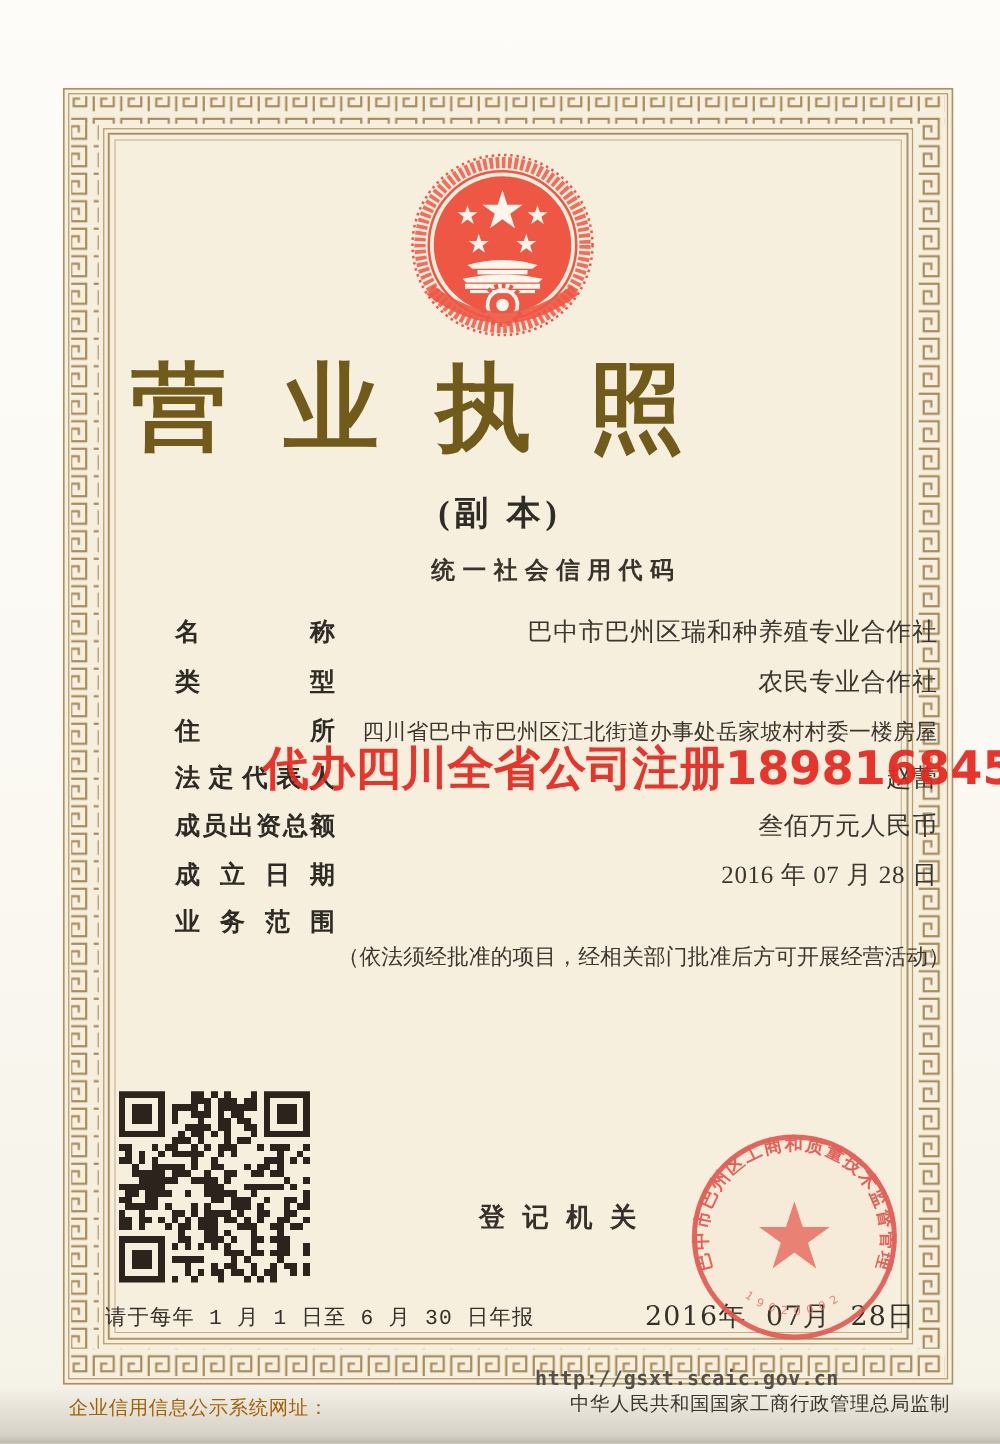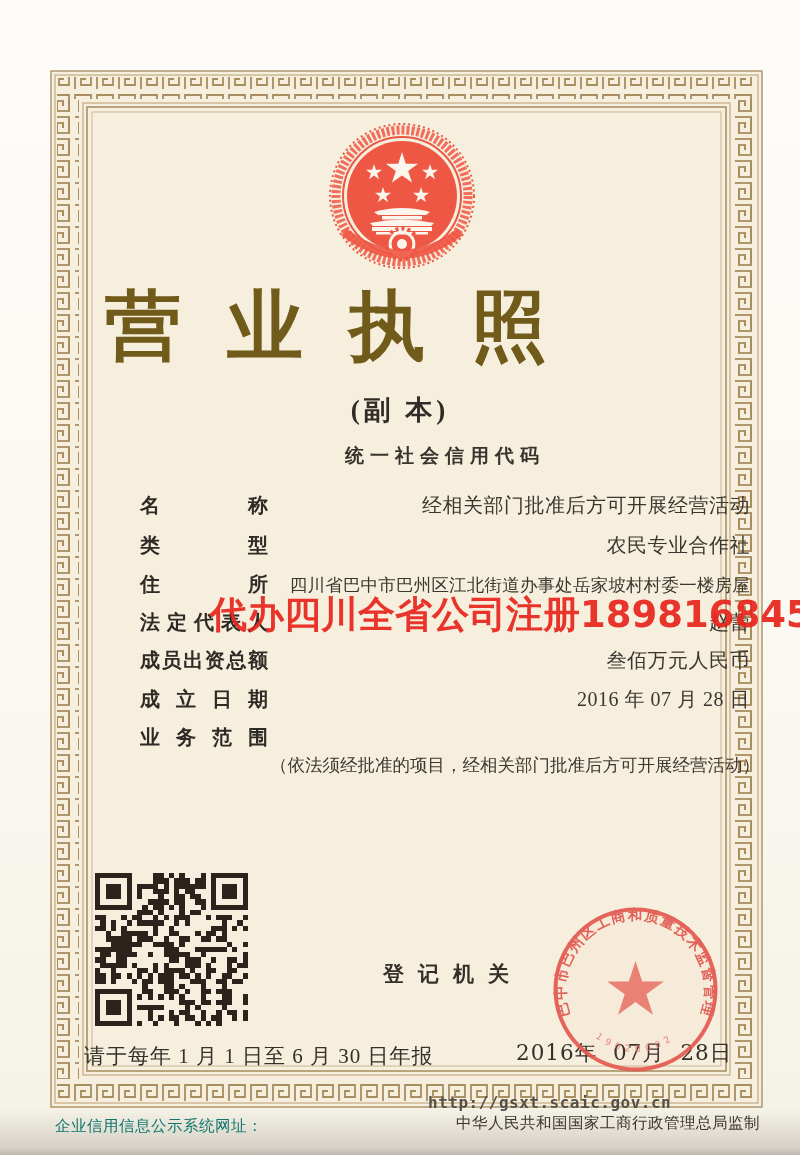--- a/index.html
+++ b/index.html
@@ -54,40 +54,40 @@
   
   .watermark{
     left:210px;top:595px;width:470px;
     font-family:"DejaVu Sans","Liberation Sans",sans-serif;
     font-weight:700;font-size:37px;line-height:1.1;color:#e8261d;
     opacity:.93;white-space:nowrap;letter-spacing:0px;
   }
   
   .qr{left:95px;top:873px;}
   .annual-note{
-    left:84px;top:1042px;font-size:21px;color:#35302a;
-    font-family:Liberation Serif, serif;letter-spacing:1px;
+    left:84px;top:1042px;font-size:17px;color:#35302a;
+    font-family:Liberation Mono, monospace;letter-spacing:1px;
   }
   .registrar{
     left:383px;top:960px;
     font-family:"DejaVu Sans","Liberation Sans",sans-serif;
     font-weight:600;font-size:21px;color:#35302a;letter-spacing:14px;
   }
   .issue-date{
     left:516px;top:1038px;font-size:21.5px;color:#33302b;
     font-family:"DejaVu Serif","Liberation Serif",serif;white-space:pre;letter-spacing:1px;
   }
   .seal{left:547px;top:901px;opacity:.9;}
   .url-stamp{
     left:428px;top:1093px;
     font-family:"DejaVu Sans Mono","Liberation Mono",monospace;
     font-size:16px;font-weight:600;color:#555047;letter-spacing:.5px;
   }
   .footer-left{
-    left:55px;top:1116px;font-size:15.5px;color:#0f766e;
+    left:55px;top:1116px;font-size:15.5px;color:#a16207;
     font-family:"Liberation Serif",serif;letter-spacing:.5px;
   }
   .footer-right{
     right:40px;top:1113px;font-size:15.5px;color:#3a352e;
     font-family:"Liberation Serif",serif;letter-spacing:.5px;
   }
 </style>
 </head>
 <body>
 
@@ -144,21 +144,21 @@
 
   <div class="abs title">营业执照</div>
   <div class="abs subtitle">(副  本)</div>
 
   <div class="abs credit-line">
     <span class="credit-label">统一社会信用代码</span>
   </div>
 
   <div class="row" style="top:492px">
     <span class="lab">名称</span>
-    <span class="val">经相关部门批准后方可开展经营活动</span>
+    <span class="val">巴中市巴州区瑞和种养殖专业合作社</span>
   </div>
   <div class="row" style="top:532px">
     <span class="lab">类型</span>
     <span class="val">农民专业合作社</span>
   </div>
   <div class="row" style="top:571px">
     <span class="lab">住所</span>
     <span class="val small">四川省巴中市巴州区江北街道办事处岳家坡村村委一楼房屋</span>
   </div>
   <div class="row" style="top:609px">

